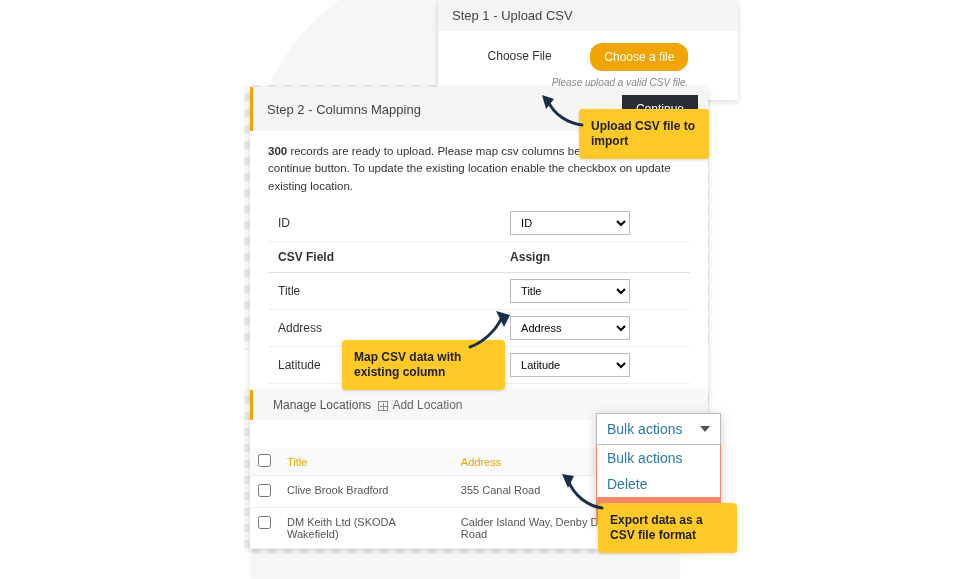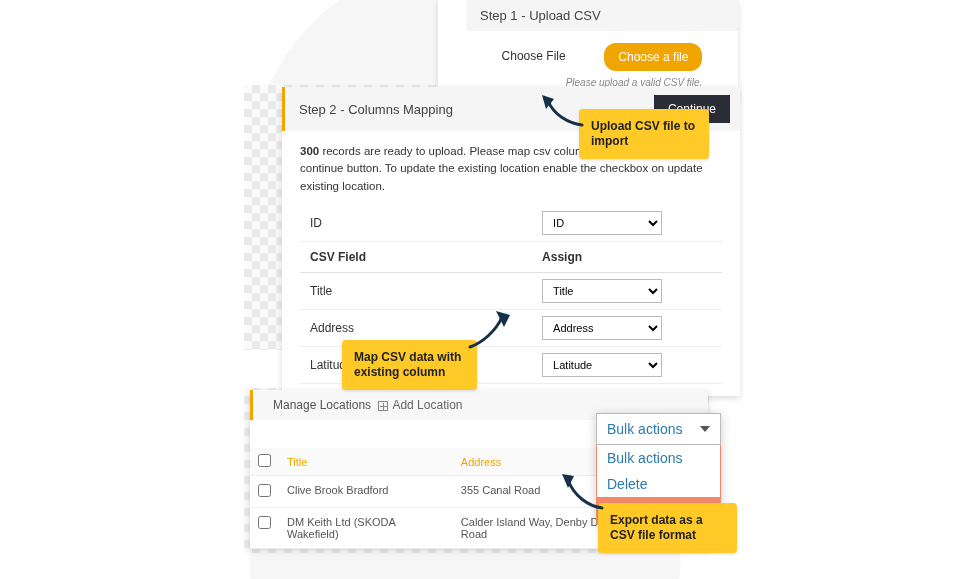--- a/index.html
+++ b/index.html
@@ -69,32 +69,32 @@
 </style>
 </head>
 <body>
 <div class="stage">
 
   <div class="halo" style="left:250px; top:-40px; width:430px; height:430px;"></div>
   <div class="halo" style="left:250px; top:345px; width:430px; height:430px;"></div>
   <div class="checker" style="left:244px; top:85px; width:465px; height:265px;"></div>
   <div class="checker" style="left:244px; top:388px; width:465px; height:165px;"></div>
 
-  <div class="panel" style="left:438px; top:0; width:300px;padding-left:28px;">
+  <div class="panel" style="left:438px; top:0; width:300px;">
     <div class="bar">Step 1 - Upload CSV</div>
     <div class="body" style="display:flex; justify-content:center; align-items:flex-start;">
       <div style="padding-top:6px;">Choose File</div>
       <div style="text-align:right;">
         <button class="btn btn-orange">Choose a file</button>
         <div class="hint-italic" style="margin-top:6px;">Please upload a valid CSV file.</div>
       </div>
     </div>
   </div>
 
-  <div class="panel" style="left:250px; top:87px; width:458px;margin-left:32px;">
+  <div class="panel" style="left:250px; top:87px; width:458px;">
     <div class="bar accent" style="display:flex; justify-content:space-between; align-items:center;">
       <span>Step 2 - Columns Mapping</span>
       <button class="btn btn-dark" style="margin-right:-4px;">Continue</button>
     </div>
     <div class="body">
       <div style="font-size:11.5px; line-height:1.5; margin-bottom:10px;">
         <b>300</b><span> records are ready to upload. Please map csv columns below and click on continue button. To update the existing location enable the checkbox on update existing location.</span>
       </div>
       <table class="map-table" style="width:100%; border-collapse:collapse;">
         <tbody>
@@ -161,21 +161,21 @@
       <span class="chev"></span>
     </div>
     <div class="bulk-list">
       <div class="bulk-item">Bulk actions</div>
       <div class="bulk-item">Delete</div>
       <div class="bulk-item orange">Export as CSV</div>
     </div>
   </div>
 
   <div class="call" style="left:579px; top:109px; width:130px;">Upload CSV file to import</div>
-  <div class="call" style="left:342px; top:340px; width:135px;">Map CSV data with existing column</div>
+  <div class="call" style="left:342px; top:340px; width:163px;">Map CSV data with existing column</div>
   <div class="call" style="left:598px; top:503px; width:139px;">Export data as a CSV file format</div>
 
   <svg class="arrow" style="left:538px; top:93px; width:48px; height:40px;">
     <path d="M44 32 C 30 30, 16 22, 10 8"></path>
     <polygon points="4,2 16,6 8,16"></polygon>
   </svg>
   <svg class="arrow" style="left:464px; top:309px; width:50px; height:44px;">
     <path d="M6 38 C 18 34, 32 22, 38 8"></path>
     <polygon points="32,2 46,6 40,18"></polygon>
   </svg>

